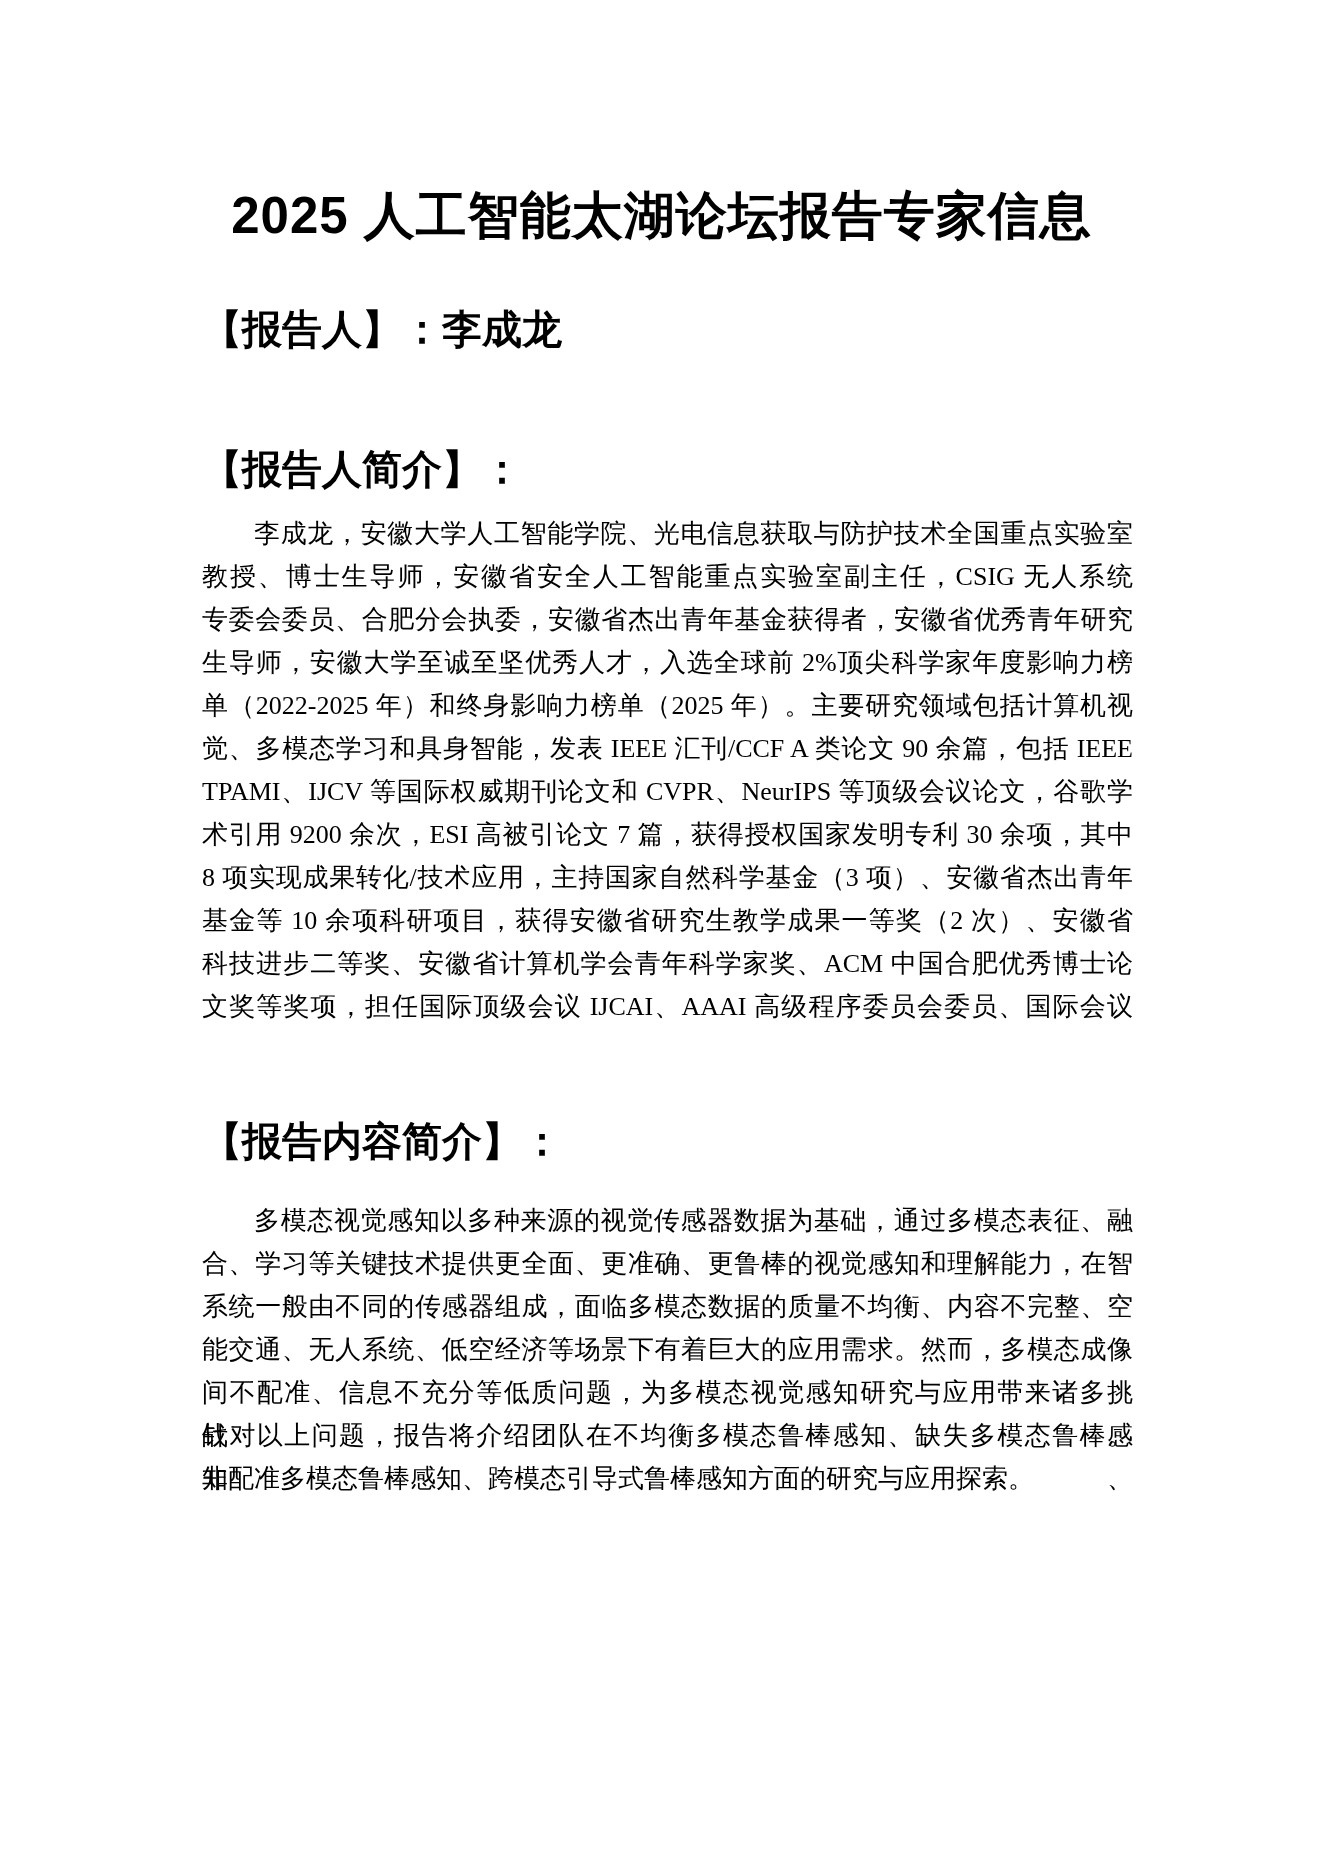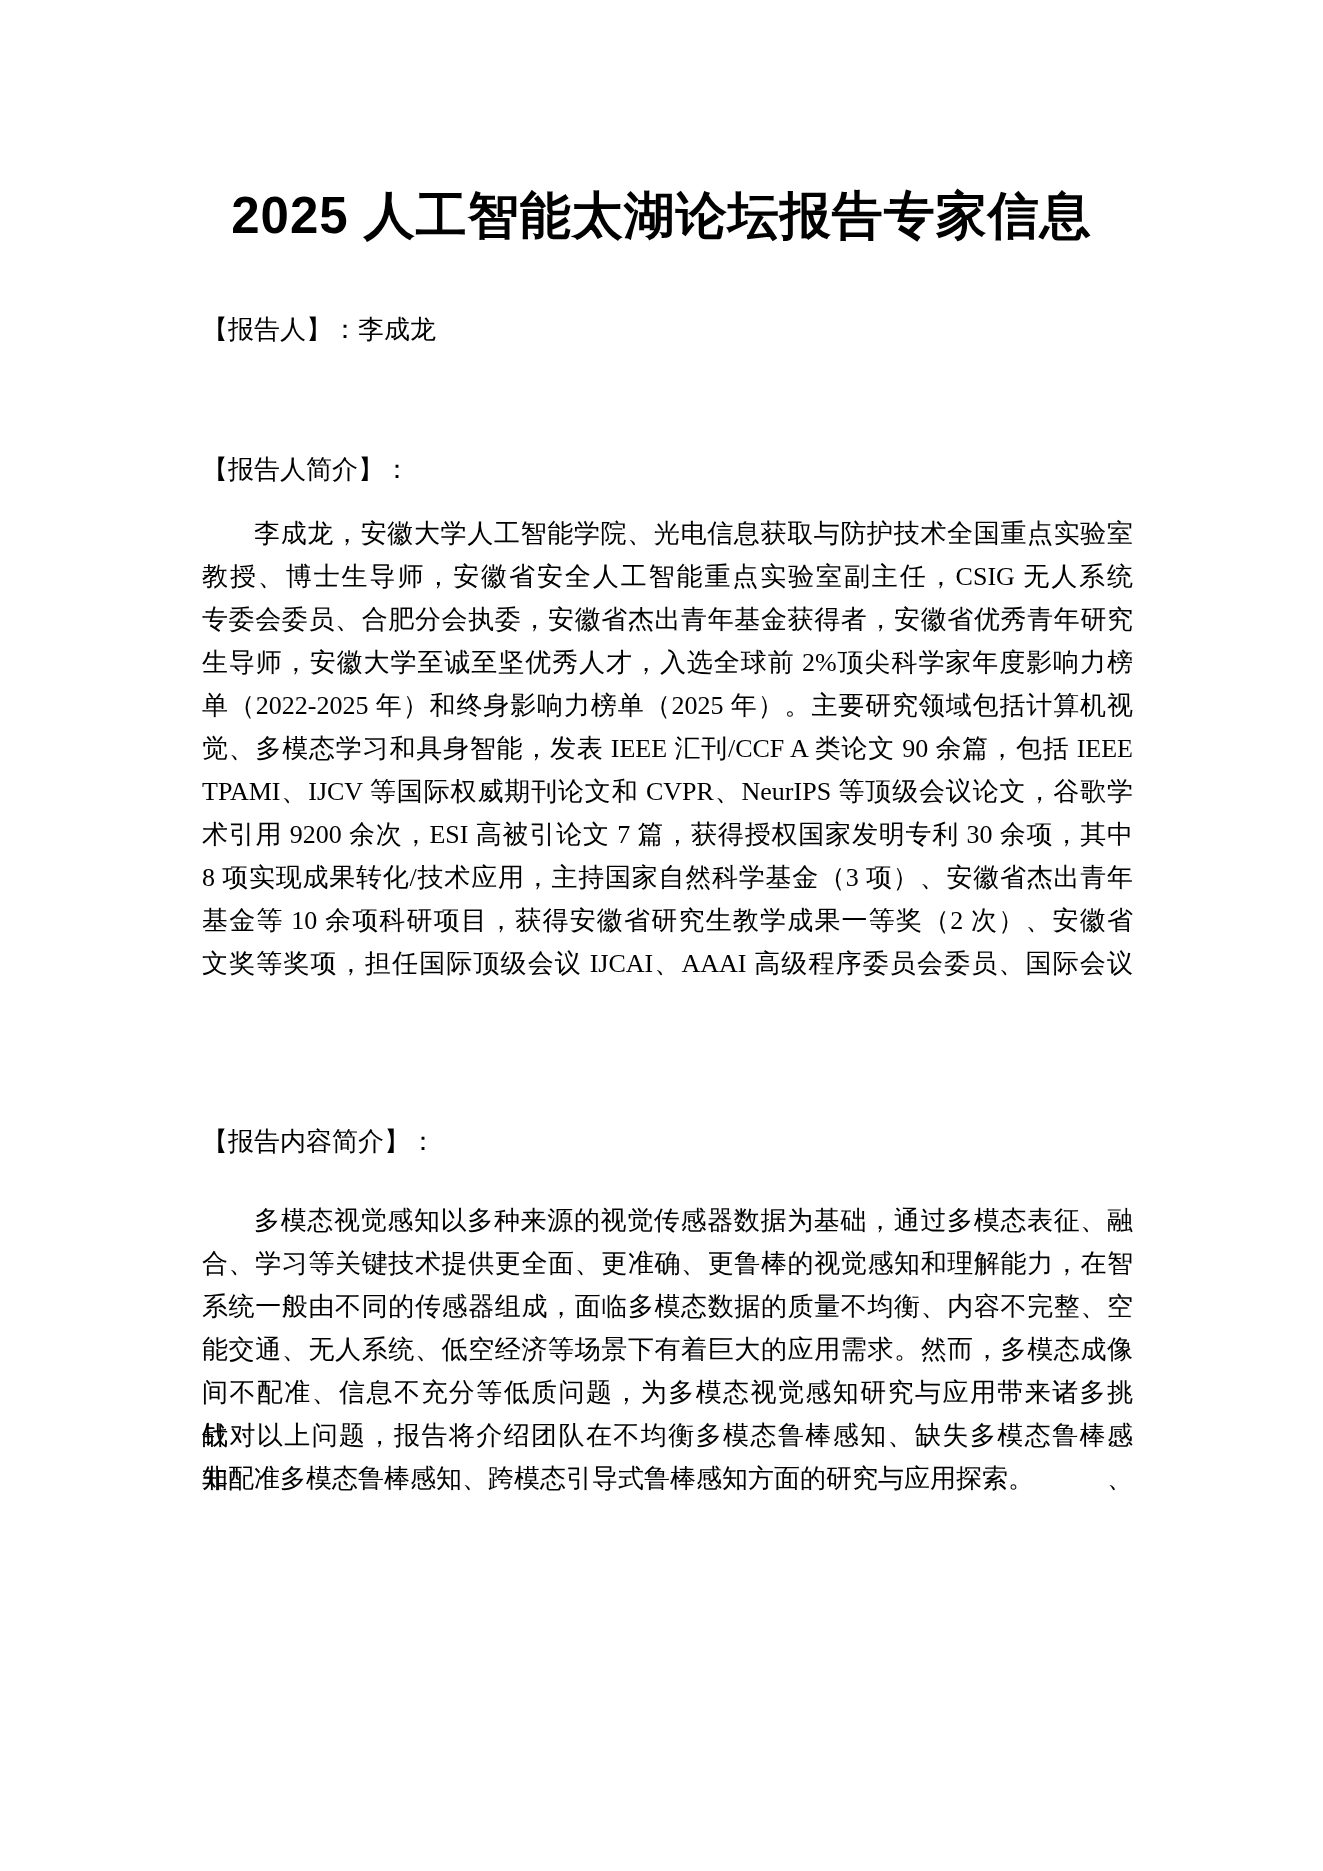--- a/index.html
+++ b/index.html
@@ -22,23 +22,24 @@
     font-weight:bold;
     font-size:51px;
     letter-spacing:1px;
     white-space:nowrap;
     margin-top:24px;
   }
   .field-line{
     position:absolute;
     left:202px;
     width:931px;
-    font-size:26px;
+    font-size:40px;
     line-height:40px;
     white-space:nowrap;
+    font-weight:bold;
   }
   .fl-speaker{top:310px;}
   .fl-topic{top:380px;}
   .fl-bio-heading{top:450px;}
   .fl-abstract-heading{top:1122px;}
   .para{
     position:absolute;
     left:202px;
     width:931px;
   }
@@ -76,20 +77,21 @@
     <div class="line indent">李成龙，安徽大学人工智能学院、光电信息获取与防护技术全国重点实验室</div>
     <div class="line">教授、博士生导师，安徽省安全人工智能重点实验室副主任，CSIG 无人系统</div>
     <div class="line">专委会委员、合肥分会执委，安徽省杰出青年基金获得者，安徽省优秀青年研究</div>
     <div class="line">生导师，安徽大学至诚至坚优秀人才，入选全球前 2%顶尖科学家年度影响力榜</div>
     <div class="line">单（2022-2025 年）和终身影响力榜单（2025 年）。主要研究领域包括计算机视</div>
     <div class="line">觉、多模态学习和具身智能，发表 IEEE 汇刊/CCF A 类论文 90 余篇，包括 IEEE</div>
     <div class="line">TPAMI、IJCV 等国际权威期刊论文和 CVPR、NeurIPS 等顶级会议论文，谷歌学</div>
     <div class="line">术引用 9200 余次，ESI 高被引论文 7 篇，获得授权国家发明专利 30 余项，其中</div>
     <div class="line">8 项实现成果转化/技术应用，主持国家自然科学基金（3 项）、安徽省杰出青年</div>
     <div class="line">基金等 10 余项科研项目，获得安徽省研究生教学成果一等奖（2 次）、安徽省</div>
+    <div class="line">科技进步二等奖、安徽省计算机学会青年科学家奖、ACM 中国合肥优秀博士论</div>
     <div class="line">文奖等奖项，担任国际顶级会议 IJCAI、AAAI 高级程序委员会委员、国际会议</div>
   </div>
 
   <div class="field-line fl-abstract-heading">【报告内容简介】：</div>
 
   <div class="para para-abstract">
     <div class="line indent">多模态视觉感知以多种来源的视觉传感器数据为基础，通过多模态表征、融</div>
     <div class="line">合、学习等关键技术提供更全面、更准确、更鲁棒的视觉感知和理解能力，在智</div>
     <div class="line">系统一般由不同的传感器组成，面临多模态数据的质量不均衡、内容不完整、空</div>
     <div class="line">能交通、无人系统、低空经济等场景下有着巨大的应用需求。然而，多模态成像</div>

